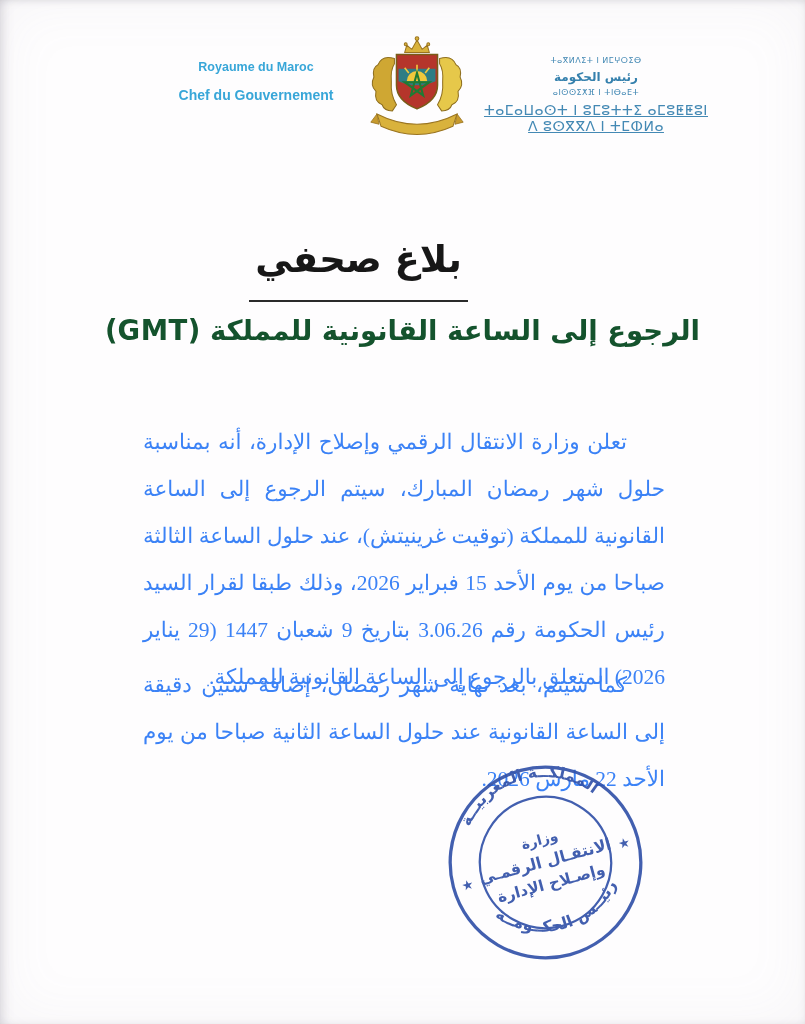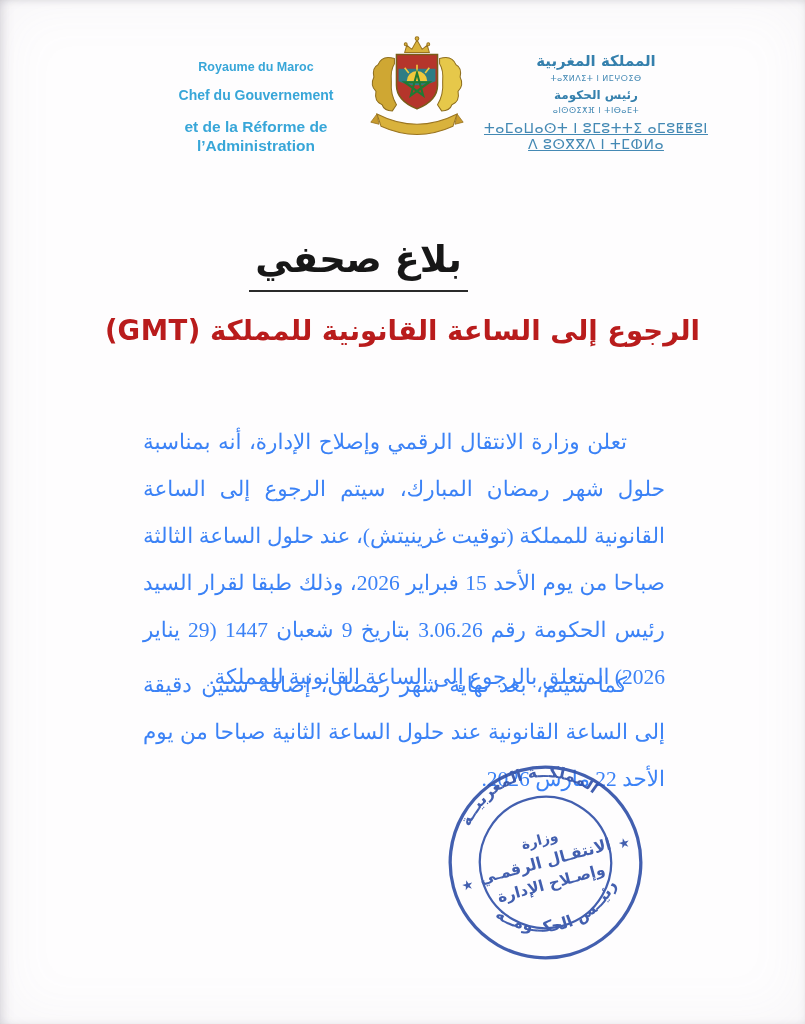--- a/index.html
+++ b/index.html
@@ -48,26 +48,26 @@
   
   .title-wrap{
     position:absolute;top:238px;left:0;right:0;
     text-align:center;transform:translateX(-44px);
   }
   .title-text{
     display:inline-block;
     font-size:37px;font-weight:bold;color:#171717;
     font-family:"DejaVu Sans",sans-serif;direction:rtl;
     border-bottom:2.5px solid #2a2a2a;
-    padding:0 6px 9px;
+    padding:0 6px 19px;
   }
   .subtitle{
     position:absolute;top:314px;left:0;right:0;
     text-align:center;direction:rtl;
-    font-size:27.5px;font-weight:bold;color:#b91c1c;
+    font-size:27.5px;font-weight:bold;color:#14532d;
     font-family:"DejaVu Sans",sans-serif;
     letter-spacing:.5px;
   }
 
   
   .body-par{
     position:absolute;right:124px;left:127px;
     margin:16px;direction:rtl;text-align:justify;
     font-family:"Liberation Serif","DejaVu Serif",serif;
     font-size:21.5px;line-height:47px;color:#3b82f6;
@@ -87,21 +87,20 @@
 </head>
 <body>
 
 <div class="page">
 
   <header>
 
     <div class="lh-left">
       <div class="fr-line1">Royaume du Maroc</div>
       <div class="fr-line2">Chef du Gouvernement</div>
-      <div class="fr-line3">et de la Réforme de l’Administration</div>
     </div>
 
     <div class="arms">
       <svg viewBox="0 0 110 115" aria-hidden="true">
 
         <path d="M16,76 Q55,96 94,76 L90,88 Q55,104 20,88 Z" fill="#d9b23c" stroke="#9a7420" stroke-width="1"></path>
         <path d="M16,76 l-6,8 8,2 z" fill="#c79a2e" stroke="#9a7420" stroke-width=".8"></path>
         <path d="M94,76 l6,8 -8,2 z" fill="#c79a2e" stroke="#9a7420" stroke-width=".8"></path>
 
         <path d="M33,22 q-12,-4 -16,6 q-6,3 -4,12 q-4,8 2,14 q-2,10 6,13 q2,6 10,6 l4,-6 q-6,-10 -5,-22 q-1,-12 3,-18 z" fill="#cfa733" stroke="#8f6f1f" stroke-width="1"></path>
@@ -123,21 +122,20 @@
           <line x1="55" y1="34" x2="55" y2="28"></line>
           <line x1="47" y1="36" x2="43" y2="31"></line>
           <line x1="63" y1="36" x2="67" y2="31"></line>
         </g>
 
         <path d="M55,36 L61,58 L43,45 L67,45 L49,58 Z" fill="none" stroke="#1f7a33" stroke-width="2" stroke-linejoin="miter"></path>
       </svg>
     </div>
 
     <div class="lh-right">
-      <div class="ar-king">المملكة المغربية</div>
       <div class="tif">ⵜⴰⴳⵍⴷⵉⵜ ⵏ ⵍⵎⵖⵔⵉⴱ</div>
       <div class="ar-gov">رئيس الحكومة</div>
       <div class="tif">ⴰⵏⵙⵙⵉⵅⴼ ⵏ ⵜⵏⴱⴰⴹⵜ</div>
       <div class="tif tif-min">ⵜⴰⵎⴰⵡⴰⵙⵜ ⵏ ⵓⵎⵓⵜⵜⵉ ⴰⵎⵓⵟⵟⵓⵏ ⴷ ⵓⵙⴳⴳⴷ ⵏ ⵜⵎⵀⵍⴰ</div>
     </div>
   </header>
 
   <div class="title-wrap">
     <span class="title-text">بلاغ صحفي</span>
   </div>

